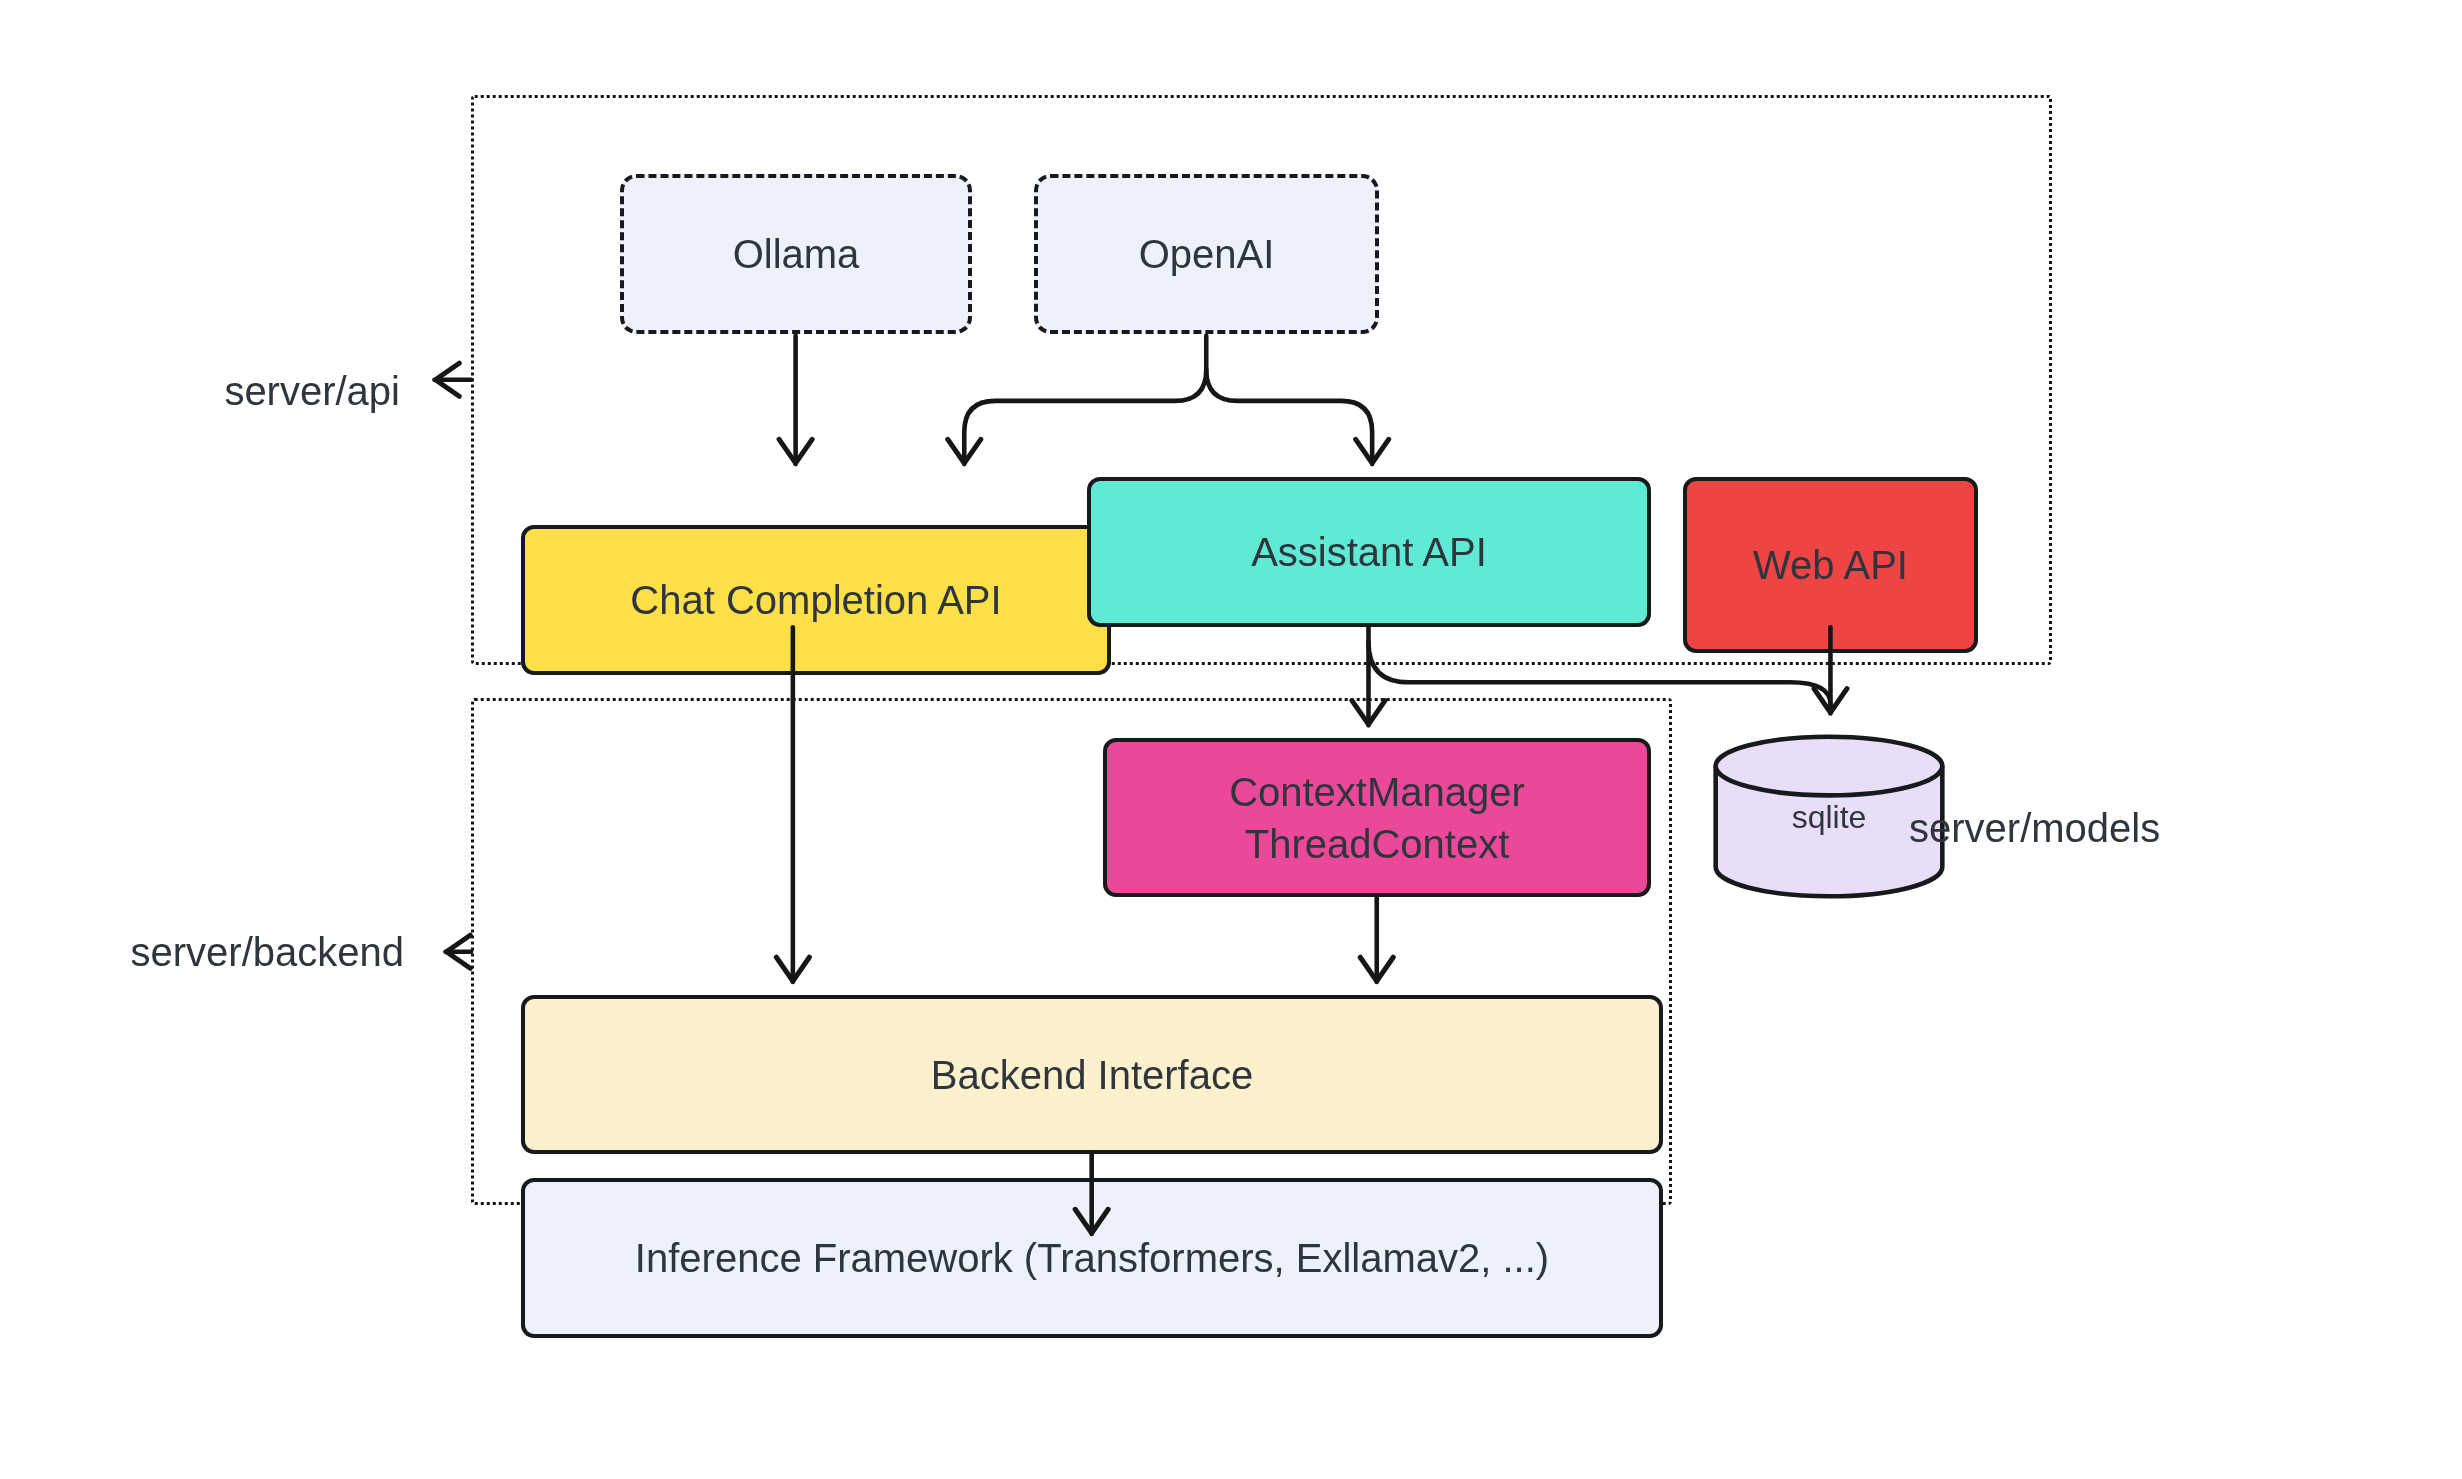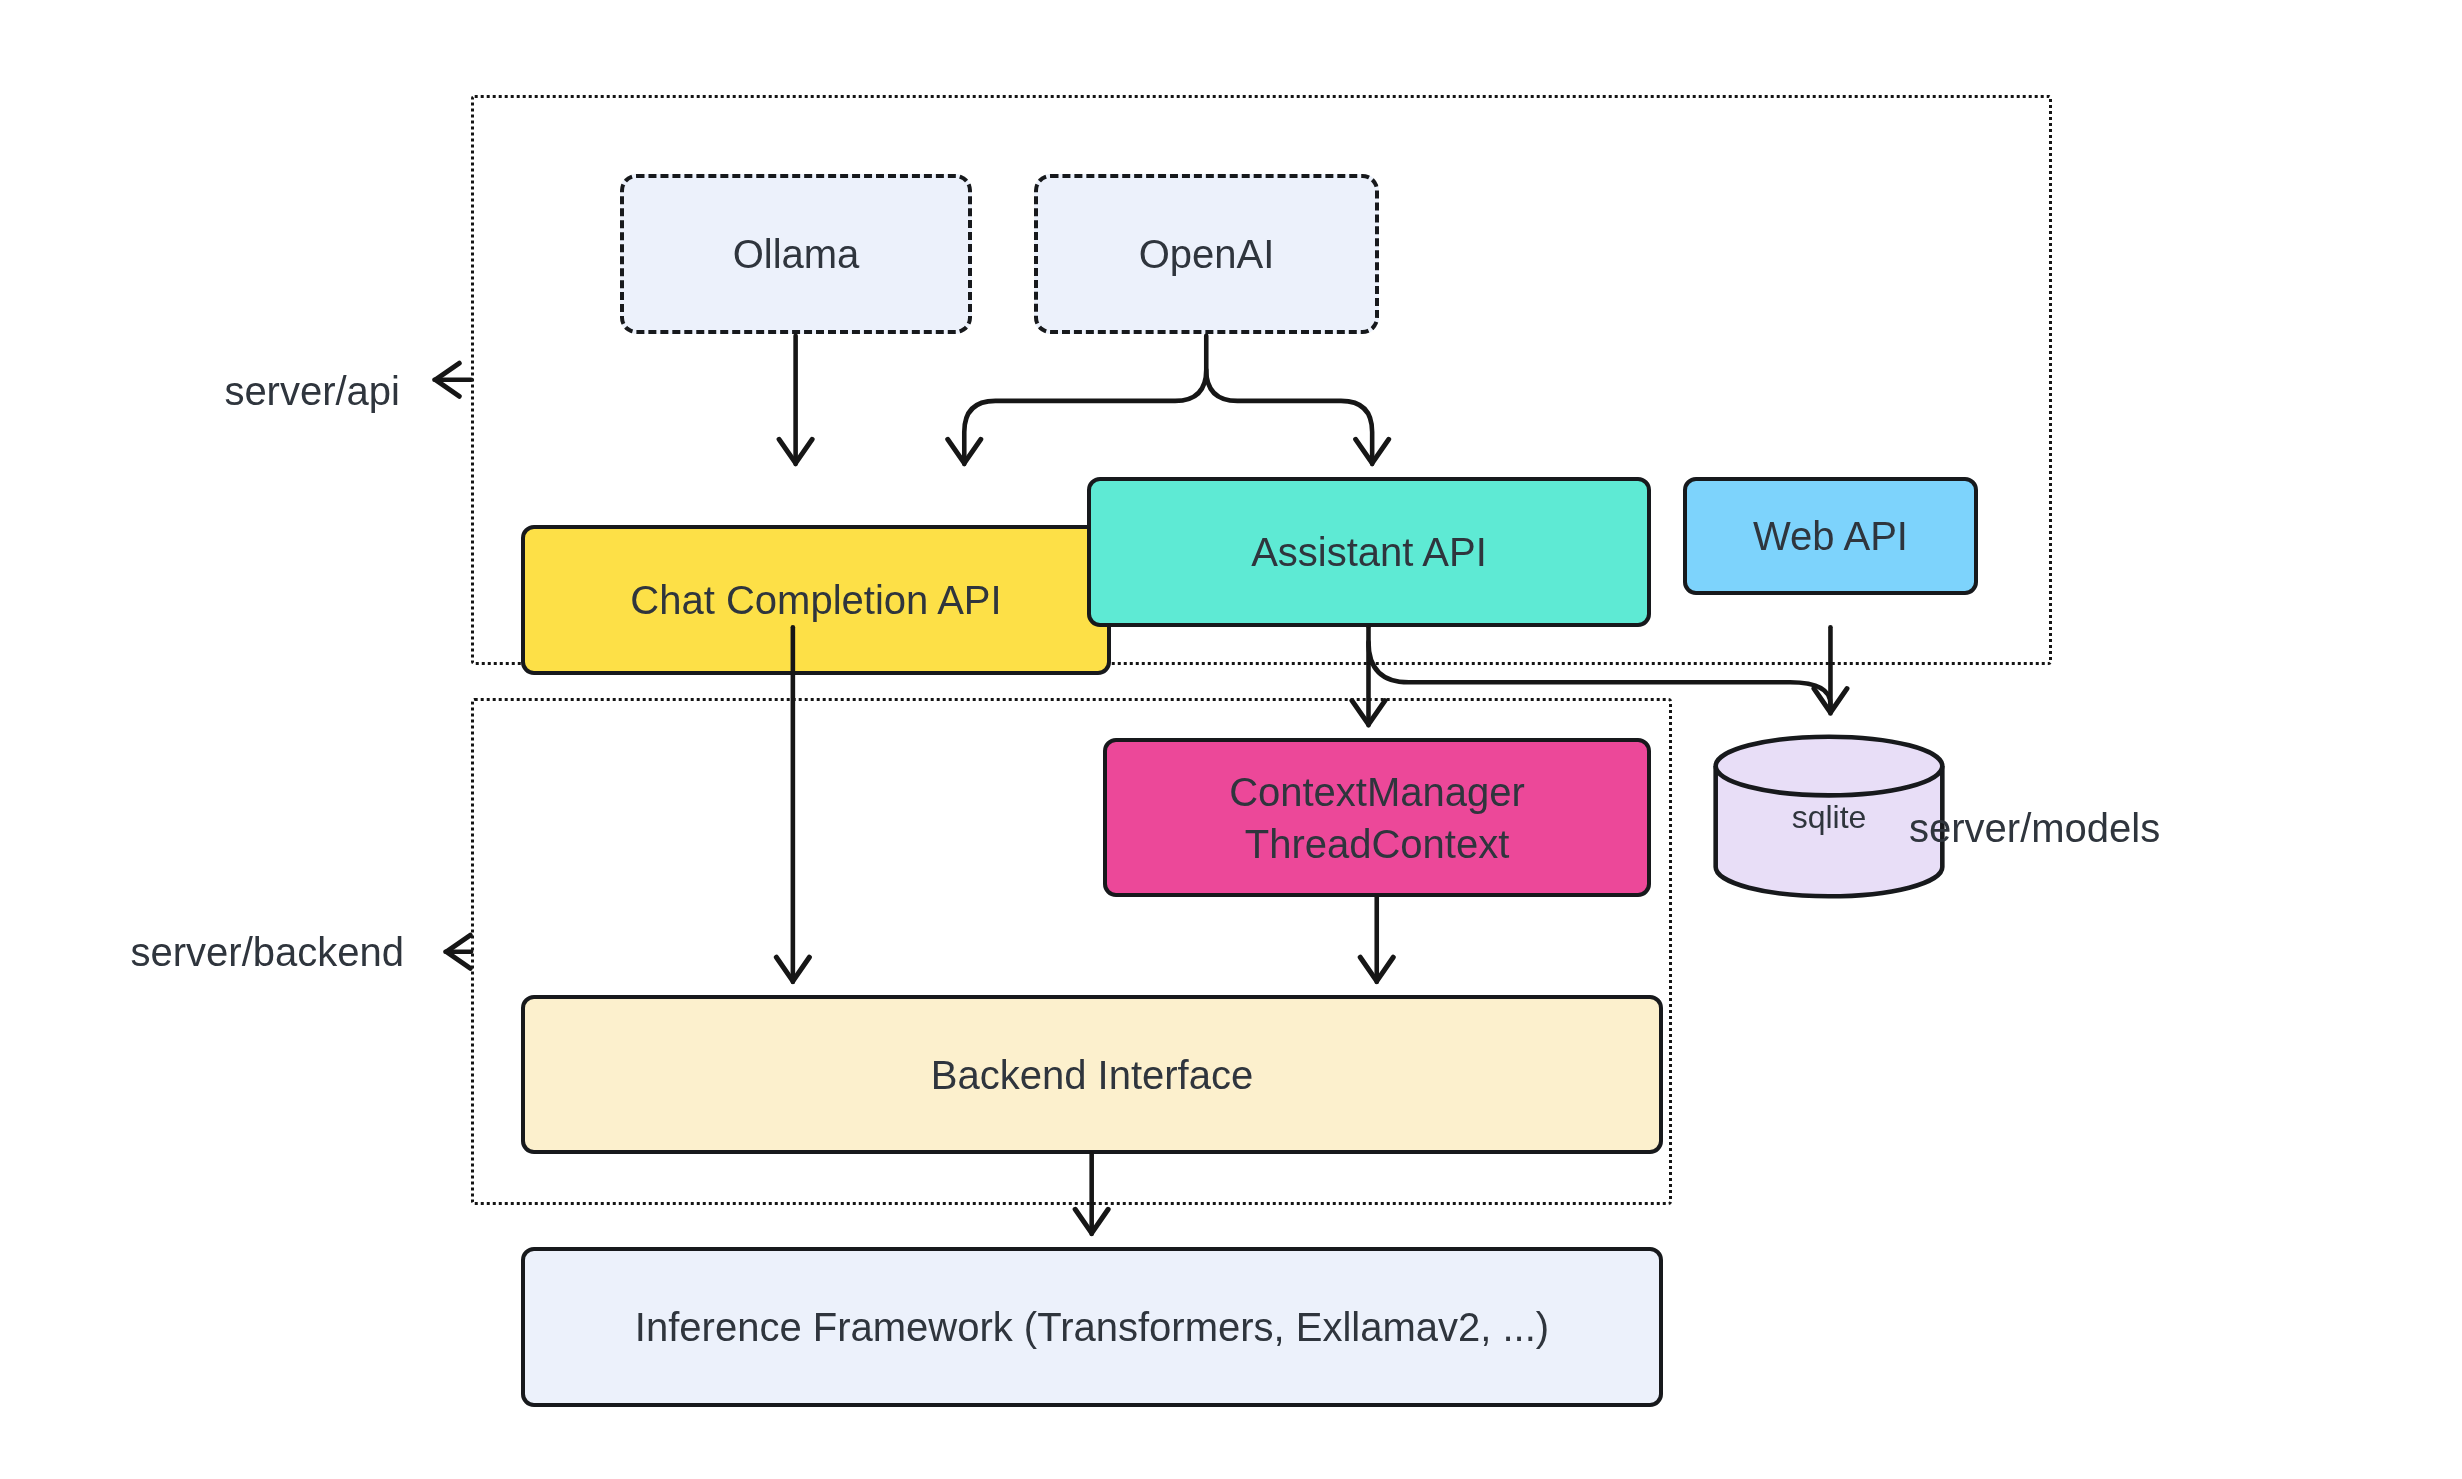--- a/index.html
+++ b/index.html
@@ -61,42 +61,42 @@
   <div class="node dashed" style="left: 1034px; top: 174px; width: 345px; height: 160px; background: rgb(236, 241, 251);">
     <span>OpenAI</span>
   </div>
 
   <div class="node" style="left: 521px; top: 477px; width: 590px; height: 150px; background: #fde047; margin-top: 48px;">
     <span>Chat Completion API</span>
   </div>
   <div class="node" style="left: 1087px; top: 477px; width: 564px; height: 150px; background: #5eead4;">
     <span>Assistant API</span>
   </div>
-  <div class="node" style="left: 1683px; top: 477px; width: 295px; height: 118px; background: #7dd3fc;">
+  <div class="node" style="left: 1683px; top: 477px; width: 295px; height: 176px; background: #ef4444;">
     <span>Web API</span>
   </div>
 
   <div class="node" style="left: 1103px; top: 738px; width: 548px; height: 159px; background: #ec4899;">
     <span>ContextManager</span>
     <span>ThreadContext</span>
   </div>
 
   <div style="position:absolute; left:1712px; top:733px; width:234px; height:167px;">
     <svg class="overlay" width="234" height="167" viewBox="0 0 255 182">
       <path class="cyl-shape" d="M 4 36 L 4 146 A 123.5 32 0 0 0 251 146 L 251 36" fill="#e8def7"></path>
       <ellipse class="cyl-shape" cx="127.5" cy="36" rx="123.5" ry="32" fill="#e8def7"></ellipse>
     </svg>
     <div class="cyl-label">sqlite</div>
   </div>
 
   <div class="node" style="left: 521px; top: 995px; width: 1142px; height: 159px; background: rgb(252, 240, 205);">
     <span>Backend Interface</span>
   </div>
 
-  <div class="node" style="left: 521px; top: 1247px; width: 1142px; height: 160px; background: rgb(236, 241, 251);">
+  <div class="node" style="left: 521px; top: 1178px; width: 1142px; height: 160px; background: rgb(236, 241, 251);">
     <span>Inference Framework (Transformers, Exllamav2, ...)</span>
   </div>
 
   <div class="side-label right-align" style="left:125px; top:367px; width:275px;">server/api</div>
   <div class="side-label right-align" style="left:65px; top:928px; width:339px;">server/backend</div>
   <div class="side-label" style="left:1909px; top:804px;">server/models</div>
 
   <svg class="overlay" width="2462" height="1480" viewBox="0 0 2686 1614">
     <defs>
       <marker id="chevron" markerUnits="userSpaceOnUse" markerWidth="70" markerHeight="70" viewBox="-35 -35 70 70" refX="1" refY="0" orient="auto">

